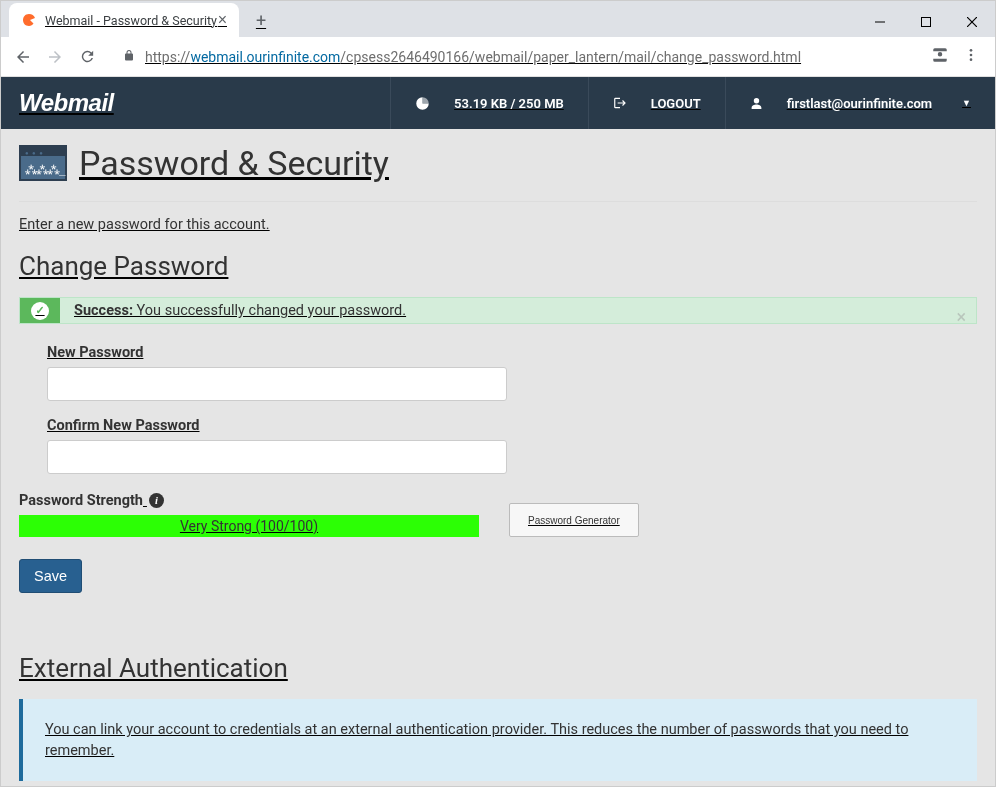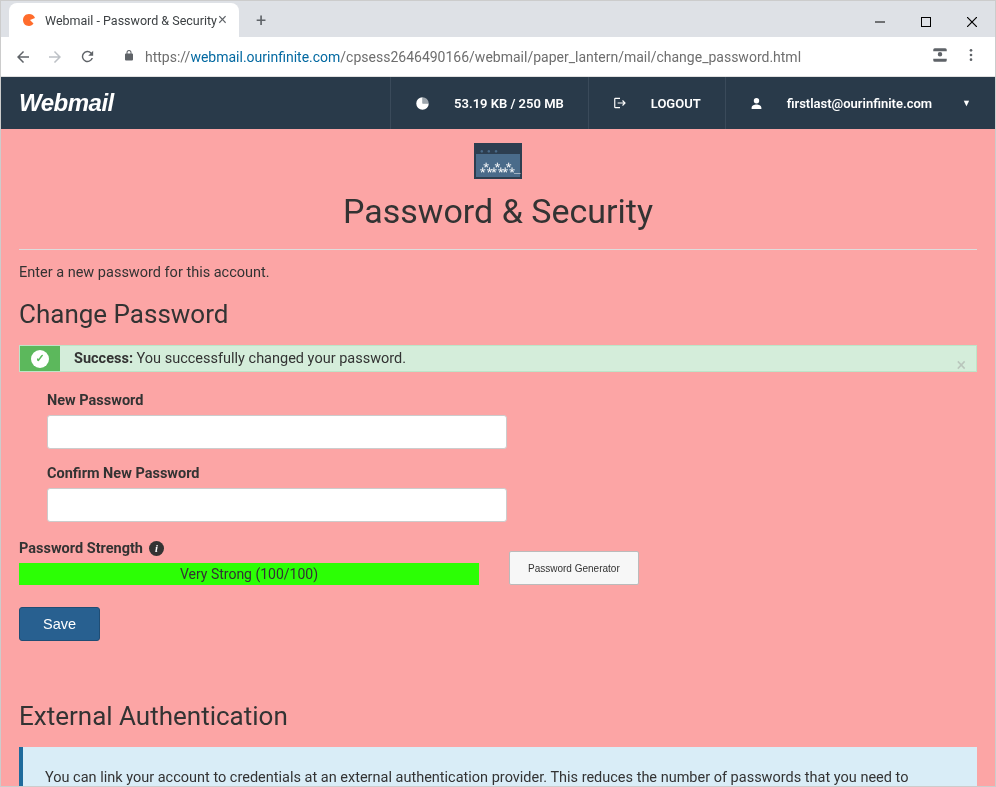--- a/index.html
+++ b/index.html
@@ -1,44 +1,44 @@
 <!DOCTYPE html>
 <html><head>
 <meta charset="utf-8">
 <style>
 * { box-sizing: border-box; margin: 0; padding: 0; }
 body { font-family: -apple-system, BlinkMacSystemFont, "Segoe UI", Roboto, "Helvetica Neue", Arial, sans-serif; width: 996px; height: 787px; background: #fff; overflow: hidden; }
 
 
-.browser-chrome { background: #fff; border: 1px solid #ccc; height: 787px; }
+.browser-chrome { background: #fff; border: 1px solid #ccc; height: 787px; text-decoration: underline; }
 .title-bar { height: 36px; display: flex; align-items: flex-end; background: #dee1e6; }
 .tab { background: #fff; height: 34px; display: flex; align-items: center; padding: 0 12px; border-radius: 8px 8px 0 0; margin-left: 8px; min-width: 230px; position: relative; font-size: 12.5px; color: #3c4043; }
 .tab-favicon { width: 16px; height: 16px; margin-right: 8px; display: flex; align-items: center; justify-content: center; }
 .tab-close { margin-left: auto; color: #5f6368; font-size: 16px; font-family: Arial; }
 .new-tab { width: 28px; height: 28px; display: flex; align-items: center; justify-content: center; color: #5f6368; font-size: 18px; margin-left: 8px; margin-bottom: 3px; border-radius: 50%; }
 .win-controls { margin-left: auto; display: flex; }
 .win-btn { width: 46px; height: 30px; display: flex; align-items: center; justify-content: center; color: #000; font-size: 14px; }
 .addr-bar { height: 40px; display: flex; align-items: center; padding: 0 8px; background: #fff; border-bottom: 1px solid #e0e0e0; gap: 4px; }
 .nav-btn { width: 28px; height: 28px; display: flex; align-items: center; justify-content: center; color: #5f6368; border-radius: 50%; font-size: 17px; }
 .nav-btn.disabled { color: #bdc1c6; }
 .url-field { flex: 1; display: flex; align-items: center; padding: 0 12px; height: 30px; border-radius: 15px; font-size: 14px; color: #202124; margin: 0 6px; }
 .lock-icon { color: #5f6368; margin-right: 10px; font-size: 12px; }
 .url-text .domain { color: #0369a1; }
 .url-text .path { color: #6e6e6e; }
 .right-icons { display: flex; align-items: center; gap: 14px; margin-right: 8px; }
 
 
-.page-viewport { height: 709px; overflow-y: scroll; background: #fca5a5; }
+.page-viewport { height: 709px; overflow-y: scroll; background: #e5e5e5; }
 .webmail-header { background: #293a4a; height: 52px; display: flex; align-items: center; color: #fff; }
 .webmail-logo { font-family: Arial Black, Arial, sans-serif; font-style: italic; font-weight: 900; font-size: 24px; letter-spacing: -0.5px; padding: 0 18px; flex: 1; }
 .header-section { border-left: 1px solid #3a4a5a; height: 100%; display: flex; align-items: center; padding: 0 24px; font-size: 13px; font-weight: 600; gap: 24px; }
 .header-section .caret { font-size: 9px; margin-left: 6px; }
 
 .page-body { padding: 14px 18px; }
-.page-title-row { display: flex; align-items: center; gap: 12px; flex-direction: column; }
+.page-title-row { display: flex; align-items: center; gap: 12px; }
 .page-title-icon { width: 48px; height: 36px; background: #4a6b8a; border: 2px solid #2d3e50; position: relative; }
 .page-title-icon::before { content: ""; position: absolute; top: 0; left: 0; right: 0; height: 9px; background: #2d3e50; }
 .page-title-icon::after { content: "⁂⁂⁂_"; position: absolute; left: 4px; top: 14px; color: #fff; font-size: 11px; letter-spacing: -1px; font-family: monospace; }
 .tic-dots { position: absolute; top: 2px; left: 4px; color: #4a6b8a; font-size: 6px; letter-spacing: 1px; }
 .page-title { font-size: 34px; font-weight: 400; color: #333; }
 hr.sep { border: none; border-top: 1px solid #ddd; margin: 18px 0 14px; }
 
 .intro { font-size: 14.5px; color: #333; margin-bottom: 18px; }
 .section-head { font-size: 26px; font-weight: 400; color: #333; margin-bottom: 16px; }
 
@@ -51,21 +51,21 @@
 
 .form-group { margin-bottom: 16px; margin-left: 28px; }
 .form-label { font-weight: 700; font-size: 14.5px; color: #333; display: block; margin-bottom: 6px; }
 .form-input { width: 460px; height: 34px; border: 1px solid #ccc; border-radius: 3px; padding: 0 10px; font-size: 14px; background: #fff; }
 .strength-row { display: flex; align-items: flex-end; gap: 30px; }
 .strength-col { }
 .strength-label { font-weight: 700; font-size: 14.5px; color: #333; display: inline-block; margin-bottom: 6px; }
 .info-circle { display: inline-flex; width: 15px; height: 15px; border-radius: 50%; background: #333; color: #fff; font-size: 10.5px; font-weight: 700; align-items: center; justify-content: center; font-style: italic; font-family: serif; vertical-align: middle; margin-left: 2px; }
 .strength-bar { width: 460px; height: 22px; background: #2cff05; color: #333; text-align: center; font-size: 14px; line-height: 22px; }
 .gen-btn { height: 34px; border: 1px solid #bbb; background: #f7f7f7; padding: 0 18px; font-size: 10px; color: #333; border-radius: 2px; }
-.save-btn { margin-top: 22px; background: #286090; color: #fff; border: 1px solid #204d74; padding: 8px 23px; font-size: 14.5px; border-radius: 3px; }
+.save-btn { margin-top: 22px; background: #286090; color: #fff; border: 1px solid #204d74; padding: 8px 14px; font-size: 14.5px; border-radius: 3px; }
 
 .section-head.ext { margin-top: 60px; }
 .info-box { border-left: 4px solid #1e6b9c; background: #d9edf7; padding: 20px 22px; font-size: 14.5px; color: #333; line-height: 1.45; }
 </style>
 </head>
 <body>
 
 <div class="browser-chrome">
   <div class="title-bar">
     <div class="tab">

